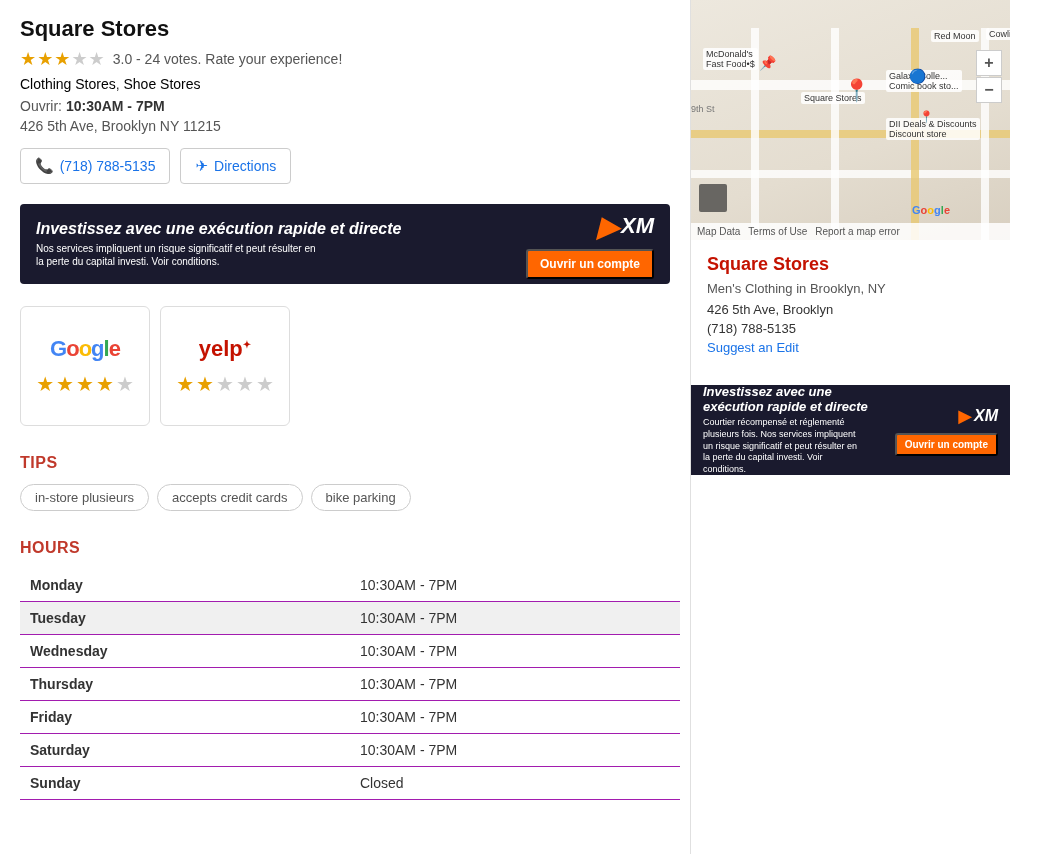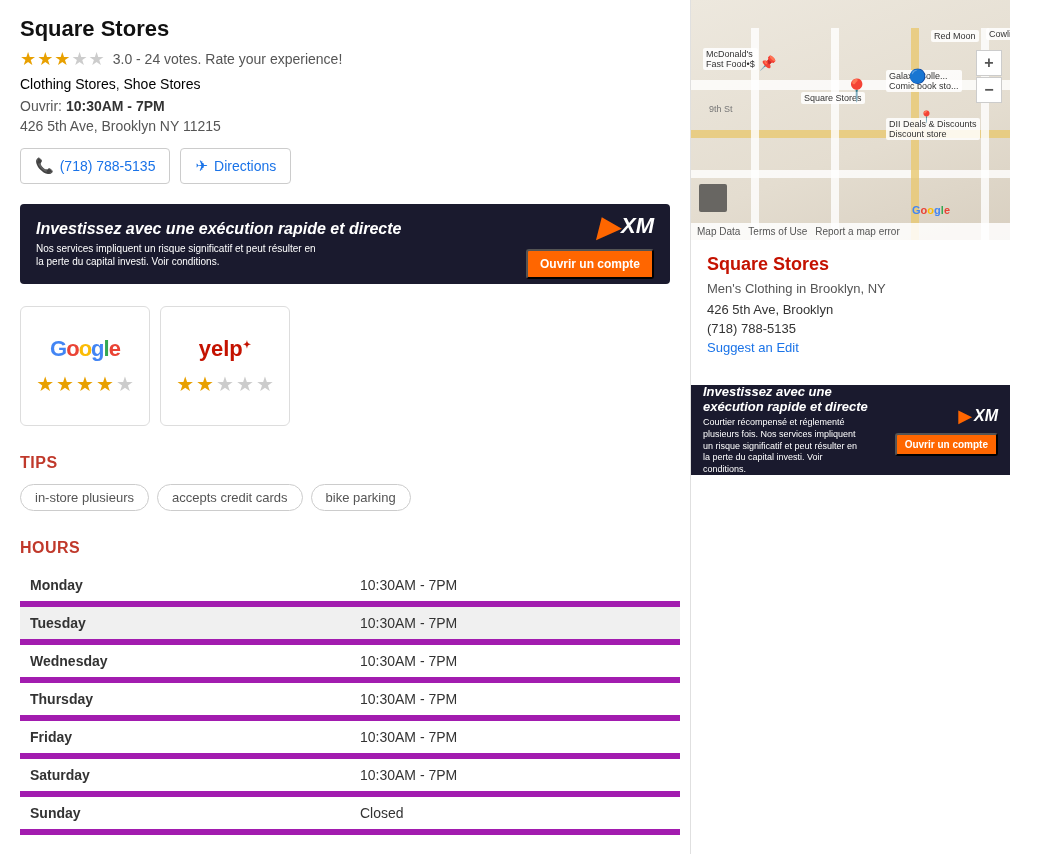--- a/index.html
+++ b/index.html
@@ -45,21 +45,21 @@
     .widget-star.empty { color: #ccc; }
 
     .section-title { font-size: 16px; font-weight: bold; color: #c0392b; margin-bottom: 12px; letter-spacing: 0.5px; }
 
     .tips-section { margin-bottom: 28px; }
     .tip-tags { display: flex; gap: 8px; flex-wrap: wrap; }
     .tip-tag { border: 1px solid #ccc; border-radius: 20px; padding: 5px 14px; font-size: 13px; color: #555; cursor: default; }
 
     .hours-section { margin-bottom: 20px; }
     .hours-table { width: 660px; border-collapse: collapse; }
-    .hours-table tr td { padding: 8px 10px; font-size: 14px; border-bottom: 6px solid #a21caf; }
+    .hours-table tr td { padding: 8px 10px; font-size: 14px; border-bottom: 1px solid #a21caf; }
     .hours-table tr td:first-child { font-weight: bold; color: #333; width: 50%; }
     .hours-table tr td:last-child { color: #333; }
     .hours-table tr.highlight-row td { background: #f0f0f0; }
 
     
     .right-panel { width: 320px; flex-shrink: 0; padding: 0; border-left: 1px solid #e0e0e0; }
 
     .map-container { position: relative; width: 100%; height: 240px; background: #e8e0d8; overflow: hidden; }
     .map-header { position: absolute; top: 0; left: 0; right: 0; background: rgba(255,255,255,0.95); padding: 6px 10px; display: flex; justify-content: space-between; align-items: center; border-bottom: 1px solid #ddd; }
     .map-store-name { font-size: 13px; font-weight: bold; color: #333; }
@@ -229,21 +229,21 @@
 
       <div style="position:absolute;top:80px;left:0;width:100%;height:10px;background:#fff;opacity:0.8;"></div>
       <div style="position:absolute;top:130px;left:0;width:100%;height:8px;background:#e8c870;opacity:0.8;"></div>
       <div style="position:absolute;top:170px;left:0;width:100%;height:8px;background:#fff;opacity:0.8;"></div>
 
       <div style="position:absolute;top:28px;left:60px;width:8px;height:100%;background:#fff;opacity:0.8;"></div>
       <div style="position:absolute;top:28px;left:140px;width:8px;height:100%;background:#fff;opacity:0.8;"></div>
       <div style="position:absolute;top:28px;left:220px;width:8px;height:100%;background:#e8c870;opacity:0.8;"></div>
       <div style="position:absolute;top:28px;left:290px;width:8px;height:100%;background:#fff;opacity:0.8;"></div>
 
-      <div style="position:absolute;top:104px;left:18px;font-size:9px;color:#777;transform:rotate(0deg);white-space:nowrap;">9th St</div>
+      <div style="position:absolute;top:104px;left:0;font-size:9px;color:#777;transform:rotate(0deg);white-space:nowrap;">9th St</div>
 
       <div style="position:absolute;top:48px;left:12px;font-size:9px;background:rgba(255,255,255,0.85);padding:1px 3px;border-radius:2px;white-space:nowrap;">McDonald's<br>Fast Food•$</div>
 
       <div style="position:absolute;top:92px;left:110px;font-size:9px;background:rgba(255,255,255,0.85);padding:1px 3px;border-radius:2px;white-space:nowrap;">Square Stores</div>
 
       <div style="position:absolute;top:78px;left:152px;color:#c41200;font-size:22px;">📍</div>
 
       <div style="position:absolute;top:60px;left:195px;font-size:9px;background:rgba(255,255,255,0.85);padding:1px 3px;border-radius:2px;margin-top:10px;">Galaxy Colle...<br>Comic book sto...</div>
 
       <div style="position:absolute;top:118px;left:195px;font-size:9px;background:rgba(255,255,255,0.85);padding:1px 3px;border-radius:2px;">DII Deals &amp; Discounts<br>Discount store</div>

